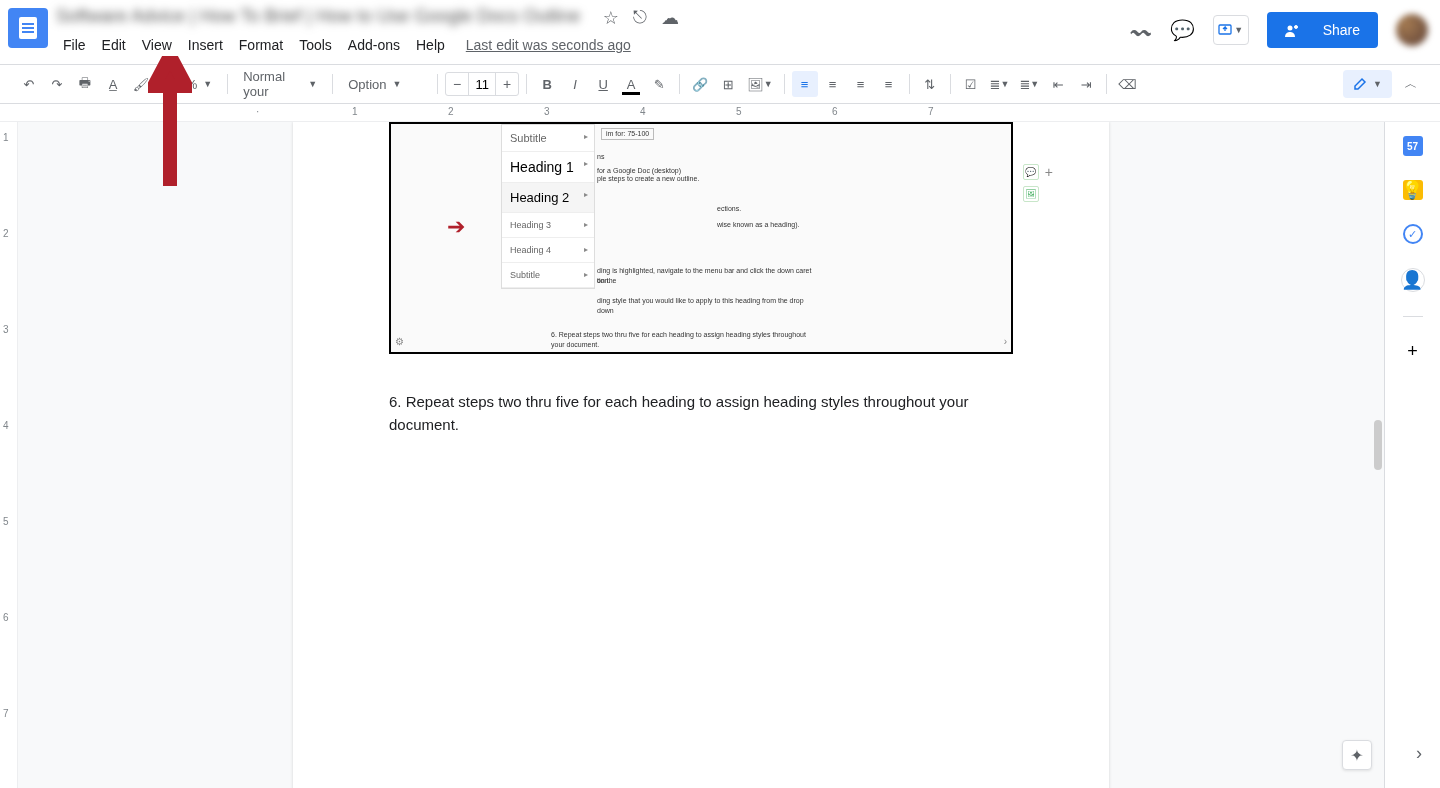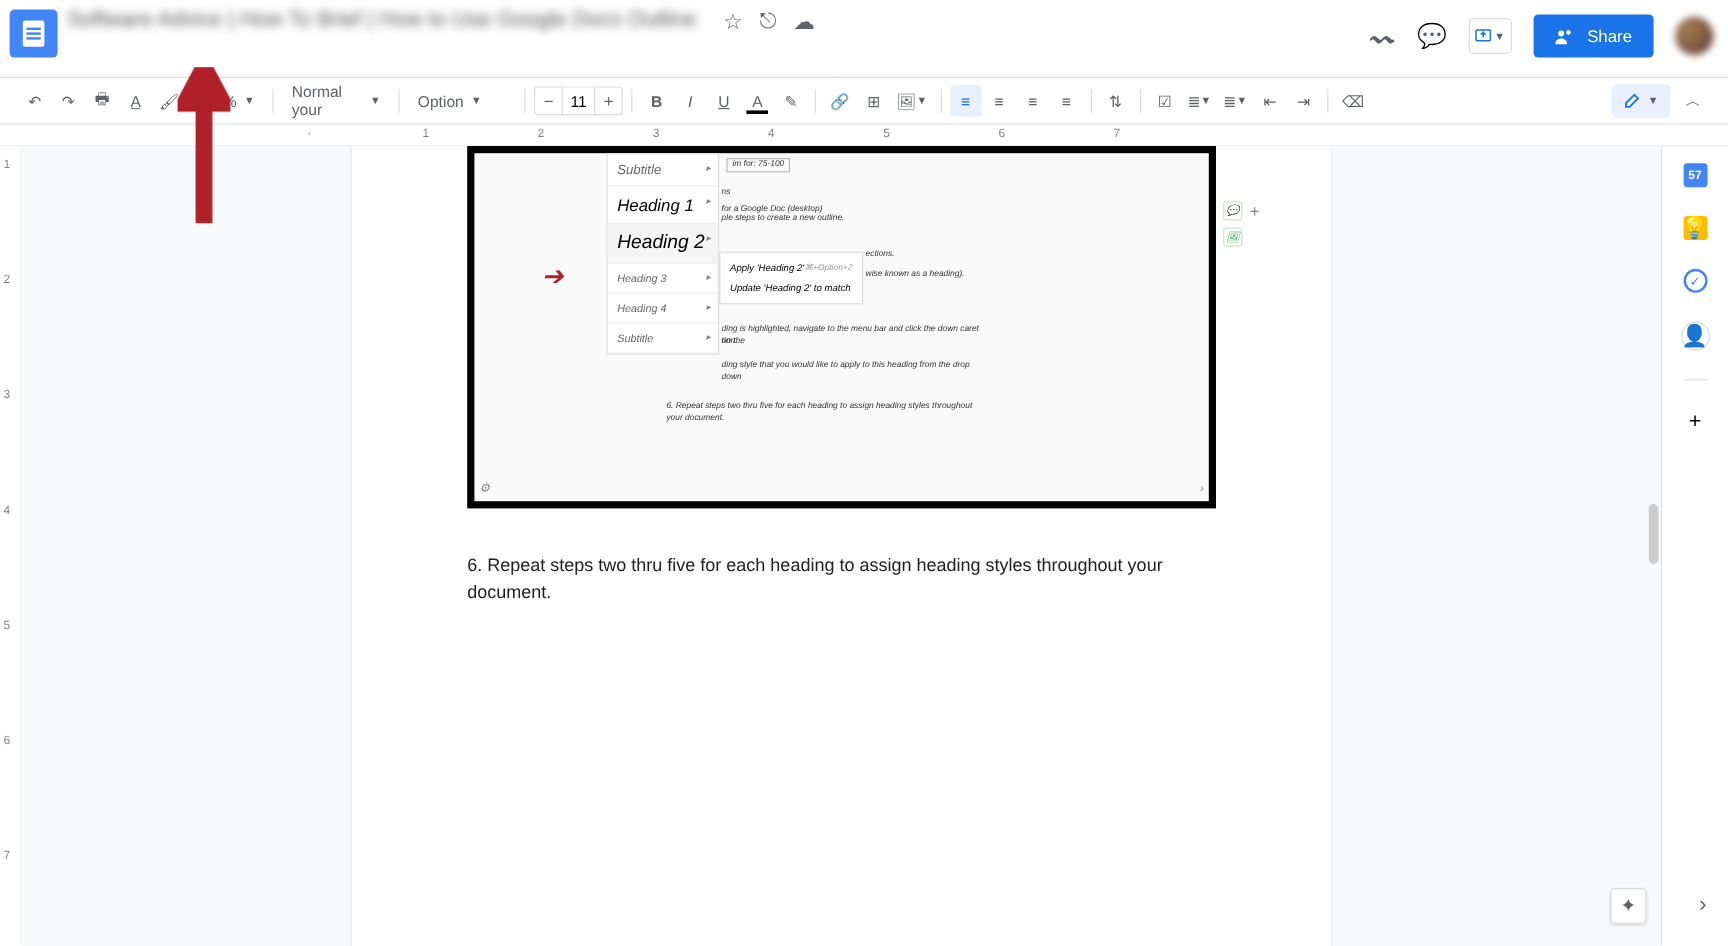--- a/index.html
+++ b/index.html
@@ -12,21 +12,21 @@
 .title-area { flex: 1; }
 .doc-title { font-size: 18px; color: #555; filter: blur(4px); display: inline-block; }
 .title-icons { display: inline-flex; gap: 14px; margin-left: 18px; vertical-align: middle; }
 .title-icons span { color: #5f6368; font-size: 18px; cursor: pointer; }
 .menus { display: flex; gap: 2px; margin-top: 4px; font-size: 14px; color: #202124; }
 .menu-item { padding: 4px 7px; border-radius: 4px; cursor: pointer; }
 .last-edit { color: #5f6368; text-decoration: underline; margin-left: 12px; padding: 4px 0; font-size: 14px; }
 .titlebar-right { display: flex; align-items: center; gap: 18px; margin-top: 6px; }
 .tbr-icon { width: 24px; height: 24px; color: #5f6368; display: flex; align-items: center; justify-content: center; cursor: pointer; font-size: 20px; }
 .present-btn { width: 36px; height: 30px; border: 1px solid #dadce0; border-radius: 4px; display: flex; align-items: center; justify-content: center; gap: 2px; cursor: pointer; color: #1a73e8; }
-.share-btn { height: 36px; background: #1a73e8; color: #fff; border: none; border-radius: 4px; padding: 0 18px; font-size: 14px; font-weight: 500; display: flex; align-items: center; gap: 13px; cursor: pointer; }
+.share-btn { height: 36px; background: #1a73e8; color: #fff; border: none; border-radius: 4px; padding: 0 18px; font-size: 14px; font-weight: 500; display: flex; align-items: center; gap: 24px; cursor: pointer; }
 .avatar { width: 32px; height: 32px; border-radius: 50%; background: radial-gradient(circle at 30% 30%, #a67c52, #5d4037); filter: blur(3px); }
 
 .toolbar { height: 40px; border-top: 1px solid #dadce0; border-bottom: 1px solid #dadce0; display: flex; align-items: center; padding: 0 16px; gap: 2px; font-size: 13px; color: #5f6368; }
 .tb-btn { min-width: 26px; height: 26px; display: flex; align-items: center; justify-content: center; border-radius: 3px; cursor: pointer; padding: 0 4px; }
 .tb-btn.active { background: #e8f0fe; color: #1a73e8; }
 .tb-sep { width: 1px; height: 20px; background: #dadce0; margin: 0 5px; }
 .tb-select { height: 26px; padding: 0 8px; display: flex; align-items: center; border-radius: 3px; cursor: pointer; gap: 6px; }
 .caret { font-size: 9px; color: #5f6368; }
 .font-size-box { display: flex; align-items: center; border: 1px solid #dadce0; border-radius: 3px; height: 24px; }
 .font-size-box button { width: 22px; height: 22px; border: none; background: none; cursor: pointer; color: #5f6368; font-size: 14px; }
@@ -39,25 +39,25 @@
 .ruler-area { height: 18px; background: #fff; border-bottom: 1px solid #edeef0; position: relative; }
 .ruler { position: absolute; left: 256px; width: 816px; height: 18px; font-size: 10px; color: #80868b; }
 .ruler-tick { position: absolute; top: 2px; }
 
 .workspace { display: flex; height: calc(100vh - 64px - 40px - 18px); }
 .v-ruler { width: 18px; background: #fff; border-right: 1px solid #edeef0; position: relative; font-size: 10px; color: #80868b; }
 .v-tick { position: absolute; left: 3px; }
 .canvas { flex: 1; background: #f8f9fa; overflow-y: auto; padding: 0 0 40px 0; position: relative; }
 .page { width: 816px; min-height: 950px; background: #fff; margin: 0 auto; box-shadow: 0 0 3px rgba(0,0,0,0.15); position: relative; padding: 0 96px 96px 96px; }
 
-.embedded-img { width: 100%; height: 302px; background: #fafafa; border: 6px solid #000000; position: relative; margin-bottom: 36px; font-style: italic; }
+.embedded-img { width: 100%; height: 232px; background: #fafafa; border: 2px solid #000000; position: relative; margin-bottom: 36px; }
 .style-menu { position: absolute; left: 110px; top: 0; width: 94px; background: #fff; border: 1px solid #ddd; font-size: 11px; }
 .style-menu .mi { padding: 7px 8px; border-bottom: 1px solid #eee; position: relative; }
 .style-menu .mi.h1 { font-size: 14px; font-weight: 500; }
-.style-menu .mi.h2 { font-size: 16px; font-weight: 500; background: #f5f5f5; }
+.style-menu .mi.h2 { font-size: 13px; font-weight: 500; background: #f5f5f5; }
 .style-menu .mi.sub { color: #666; }
 .style-menu .mi.small { font-size: 9px; color: #666; }
 .style-menu .mi::after { content: '▸'; position: absolute; right: 6px; font-size: 8px; color: #888; }
 .sub-menu { position: absolute; left: 204px; top: 82px; width: 120px; background: #fff; border: 1px solid #ddd; font-size: 8px; padding: 4px 0; }
 .sub-menu div { padding: 4px 8px; display: flex; justify-content: space-between; }
 .sub-menu div span:last-child { color: #999; font-size: 7px; }
 .arrow-red { position: absolute; left: 56px; top: 90px; color: #b0202b; font-size: 22px; }
 .img-text { position: absolute; font-size: 7px; color: #333; line-height: 1.4; }
 .img-bottom-bar { position: absolute; bottom: 4px; left: 4px; right: 4px; height: 14px; display: flex; justify-content: space-between; align-items: center; font-size: 10px; color: #888; }
 .img-side-icons { position: absolute; right: -28px; top: 40px; display: flex; flex-direction: column; gap: 6px; }
@@ -91,20 +91,31 @@
     </div>
   <div class="title-area">
     <div>
       <span class="doc-title">Software Advice | How To Brief | How to Use Google Docs Outline</span>
       <span class="title-icons">
         <span>☆</span>
         <span>⎋</span>
         <span>☁</span>
       </span>
     </div>
+    <div class="menus">
+      <span class="menu-item">File</span>
+      <span class="menu-item">Edit</span>
+      <span class="menu-item">View</span>
+      <span class="menu-item">Insert</span>
+      <span class="menu-item">Format</span>
+      <span class="menu-item">Tools</span>
+      <span class="menu-item">Add-ons</span>
+      <span class="menu-item">Help</span>
+      <span class="last-edit">Last edit was seconds ago</span>
+    </div>
   </div>
   <div class="titlebar-right">
     <span class="tbr-icon">〰</span>
     <span class="tbr-icon">💬</span>
     <span class="present-btn">
       <svg width="14" height="12" viewBox="0 0 14 12">
           <rect x="1" y="1" width="12" height="9" rx="1" fill="none" stroke="#1a73e8" stroke-width="1.3"></rect>
           <path d="M7 7 L7 3 L5 5 M7 3 L9 5" stroke="#1a73e8" fill="none" stroke-width="1.3"></path>
         </svg>
       <span class="caret">▼</span>
@@ -218,30 +229,20 @@
       <div class="embedded-img">
         <span class="img-text" style="top:4px;left:210px;border:1px solid #bbb;padding:0 4px">im for: 75-100</span>
         <span class="img-text" style="top:28px;left:206px">ns</span>
         <div class="style-menu">
           <div class="mi sub">Subtitle</div>
           <div class="mi h1">Heading 1</div>
           <div class="mi h2">Heading 2</div>
           <div class="mi small">Heading 3</div>
           <div class="mi small">Heading 4</div>
           <div class="mi small">Subtitle</div>
-        </div>
-        <div class="sub-menu">
-          <div>
-              <span>Apply 'Heading 2'</span>
-              <span>⌘+Option+2</span>
-            </div>
-          <div>
-              <span>Update 'Heading 2' to match</span>
-              <span></span>
-            </div>
         </div>
         <span class="arrow-red">➔</span>
         <span class="img-text" style="top:42px;left:206px">for a Google Doc (desktop)</span>
         <span class="img-text" style="top:50px;left:206px">ple steps to create a new outline.</span>
         <span class="img-text" style="top:80px;left:326px">ections.</span>
         <span class="img-text" style="top:96px;left:326px">wise known as a heading).</span>
         <span class="img-text" style="top:142px;left:206px;width:220px">ding is highlighted, navigate to the menu bar and click the down caret on the</span>
         <span class="img-text" style="top:152px;left:206px">tion.</span>
         <span class="img-text" style="top:172px;left:206px;width:220px">ding style that you would like to apply to this heading from the drop down</span>
         <span class="img-text" style="top:206px;left:160px;width:260px">6. Repeat steps two thru five for each heading to assign heading styles throughout your document.</span>

